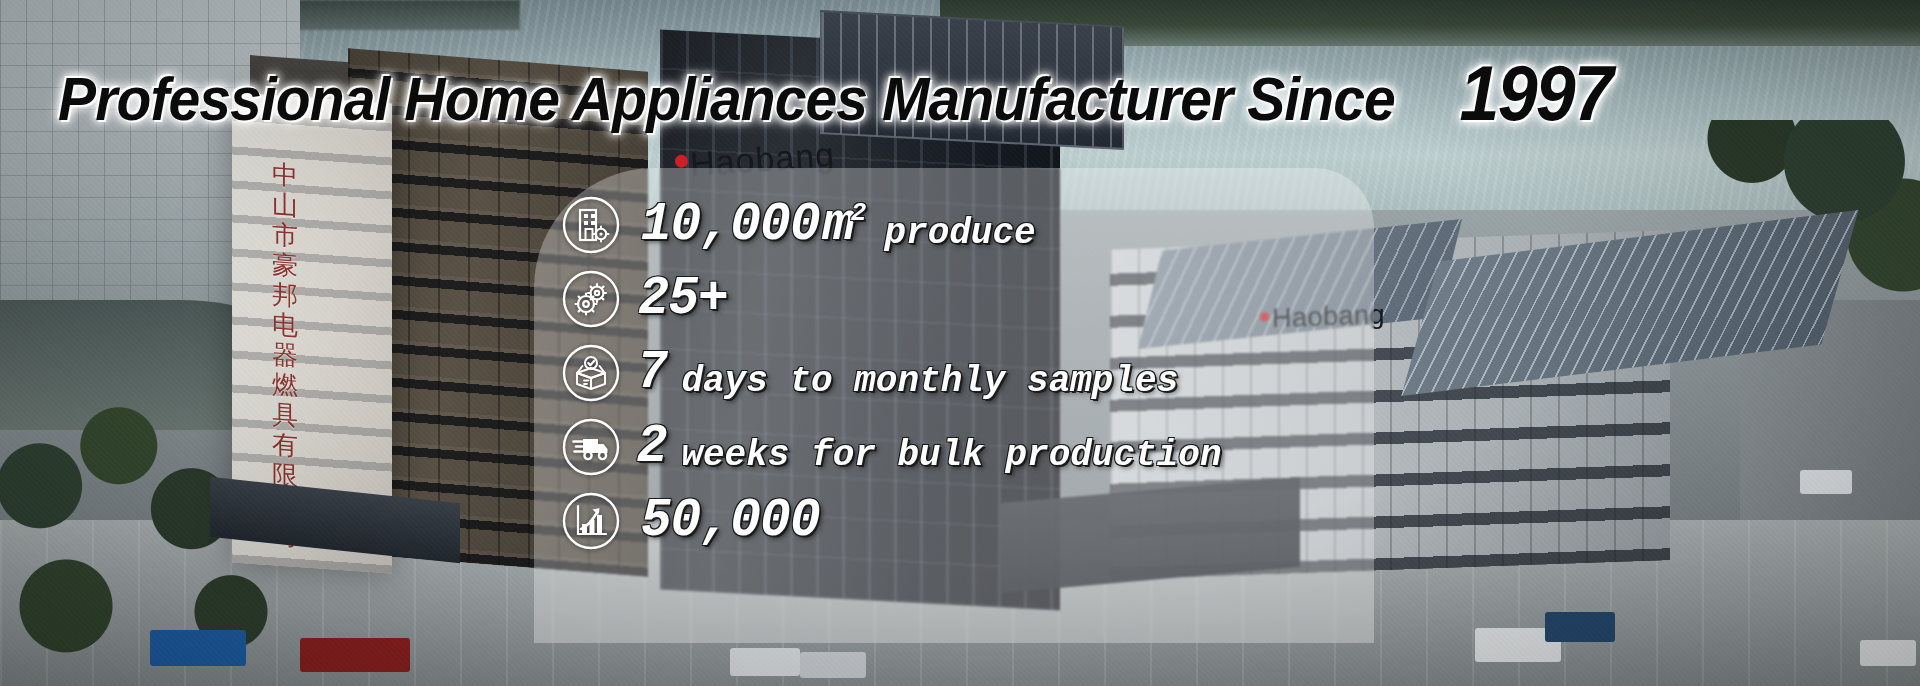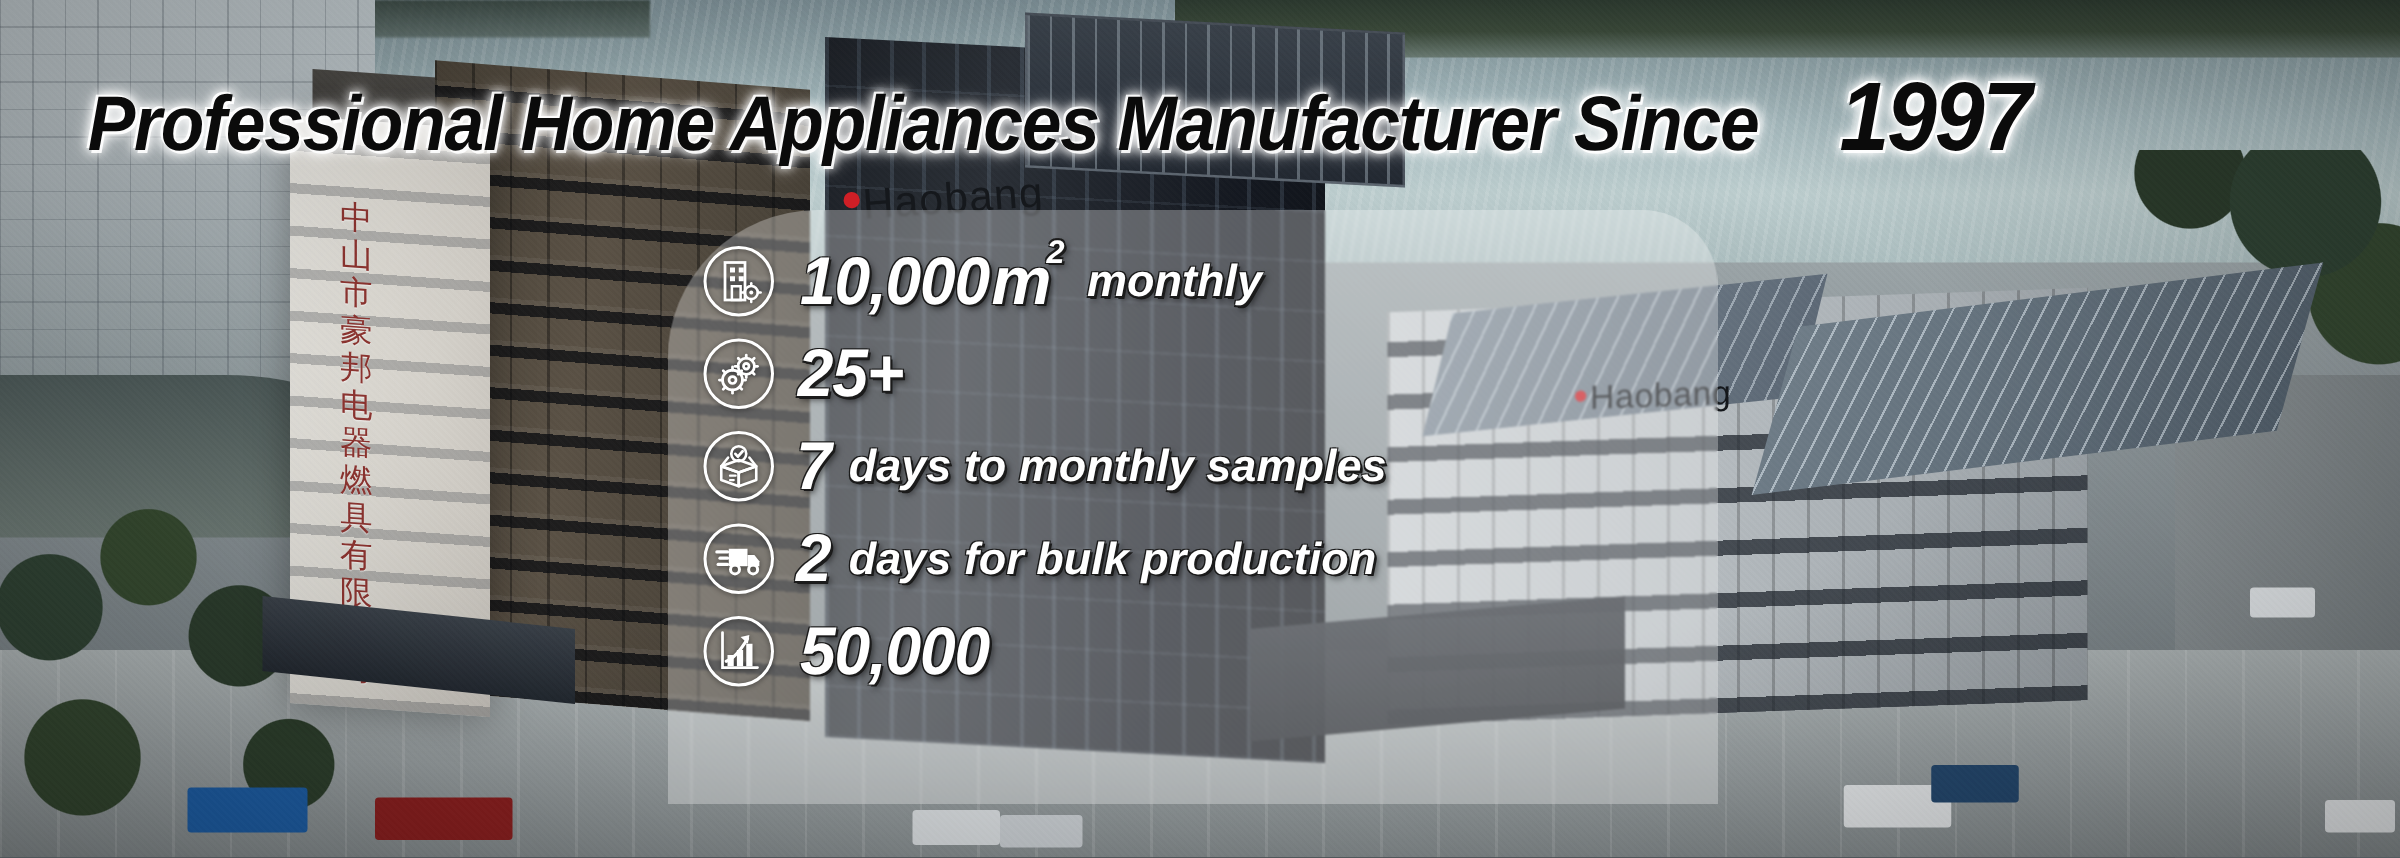--- a/index.html
+++ b/index.html
@@ -120,21 +120,21 @@
   .veh{position:absolute;border-radius:3px;}
   .road-r{position:absolute;right:0;top:300px;width:180px;height:386px;
        background:linear-gradient(100deg,#8b9295,#767d80);}
 
   .grain{position:absolute;inset:0;pointer-events:none;opacity:.22;
        background:repeating-linear-gradient(45deg,rgba(255,255,255,.05) 0 2px,rgba(0,0,0,.05) 2px 4px);}
   .vignette{position:absolute;inset:0;pointer-events:none;
        background:radial-gradient(ellipse at 50% 45%,rgba(0,0,0,0) 45%,rgba(0,0,0,.28) 100%);}
 
   
-  .headline{position:absolute;left:12px;top:48px;width:1556px;text-align:center;
+  .headline{position:absolute;left:0;top:48px;width:1556px;text-align:center;
        white-space:nowrap;pointer-events:none;}
   .headline .ht{
        font-family:"Liberation Sans Narrow","Liberation Sans",sans-serif;
        font-weight:bold;font-style:italic;font-size:62px;color:#0b0b0b;
        letter-spacing:-1px;
        transform:scaleX(.92);display:inline-block;
        text-shadow:
          0 0 10px #ffffff, 0 0 10px #ffffff, 0 0 16px #ffffff,
          2px 2px 0 rgba(255,255,255,.9), -2px -2px 0 rgba(255,255,255,.9);}
   .headline .year{font-size:78px;letter-spacing:-2px;}
@@ -143,23 +143,23 @@
   .panel{position:absolute;left:534px;top:168px;width:840px;height:475px;
        background:rgba(255,255,255,.30);
        border-radius:120px 60px 0 0;
        backdrop-filter:blur(1px);}
 
   .stats{position:absolute;left:560px;top:190px;width:880px;}
   .row{display:flex;align-items:center;height:70px;margin-bottom:4px;}
   .ic{width:62px;height:62px;flex:0 0 62px;margin-right:14px;
       display:flex;align-items:center;justify-content:center;}
   .ic svg{display:block;filter:drop-shadow(0 1px 2px rgba(0,0,0,.45));}
-  .txt{white-space:nowrap;display:flex;align-items:center;
+  .txt{white-space:nowrap;display:flex;align-items:flex-end;
        font-style:italic;font-weight:bold;color:#fff;
-       font-family:Liberation Sans, sans-serif;
+       font-family:Liberation Mono, monospace;
        text-shadow:
          2px 2px 0 #1b1b1b, -1px -1px 0 #1b1b1b, 1px -1px 0 #1b1b1b,
          -1px 1px 0 #1b1b1b, 3px 3px 5px rgba(0,0,0,.55);}
   .num{font-size:54px;letter-spacing:-1px;line-height:1;transform:scaleX(.95);display:inline-block;}
   .unit{font-size:54px;line-height:1;position:relative;margin-left:-2px;}
   .sup{font-size:26px;position:relative;top:-24px;left:-4px;}
   .lbl{font-size:36px;line-height:1;margin-left:14px;}
 
   .logo-sign{position:absolute;left:690px;top:140px;
        font-family:"Liberation Sans",sans-serif;font-size:34px;color:#15181c;
@@ -245,21 +245,21 @@
               <line x1="40" y1="44.4" x2="40" y2="46.5"></line>
             <line x1="32.5" y1="39" x2="34.6" y2="39"></line>
               <line x1="45.4" y1="39" x2="47.5" y2="39"></line>
           </g>
         </svg>
       </div>
       <div class="txt">
         <span class="num">10,000</span>
           <span class="unit">m</span>
           <span class="sup">2</span>
-          <span class="lbl">monthly</span>
+          <span class="lbl">produce</span>
       </div>
     </div>
 
     <div class="row">
       <div class="ic">
         <svg width="60" height="60" viewBox="0 0 60 60">
           <circle cx="30" cy="30" r="27" fill="none" stroke="#fff" stroke-width="2.4"></circle>
           <g fill="none" stroke="#fff" stroke-width="2.2">
             <circle cx="36" cy="24" r="6.5"></circle>
               <circle cx="36" cy="24" r="2.2"></circle>
@@ -322,21 +322,21 @@
           <circle cx="41.5" cy="38.5" r="3.6" fill="none" stroke="#fff" stroke-width="2.4"></circle>
           <g stroke="#fff" stroke-width="2.6" stroke-linecap="round">
             <line x1="12.5" y1="24.5" x2="21" y2="24.5"></line>
             <line x1="15" y1="29.5" x2="21" y2="29.5"></line>
             <line x1="13.5" y1="34.5" x2="21" y2="34.5"></line>
           </g>
         </svg>
       </div>
       <div class="txt">
         <span class="num">2</span>
-          <span class="lbl">days for bulk production</span>
+          <span class="lbl">weeks for bulk production</span>
       </div>
     </div>
 
     <div class="row">
       <div class="ic">
         <svg width="60" height="60" viewBox="0 0 60 60">
           <circle cx="30" cy="30" r="27" fill="none" stroke="#fff" stroke-width="2.4"></circle>
           <path d="M17 15v28h28" fill="none" stroke="#fff" stroke-width="2.2" stroke-linecap="round"></path>
           <rect x="21" y="33" width="5" height="9" fill="#fff"></rect>
           <rect x="28.5" y="29" width="5" height="13" fill="#fff"></rect>

